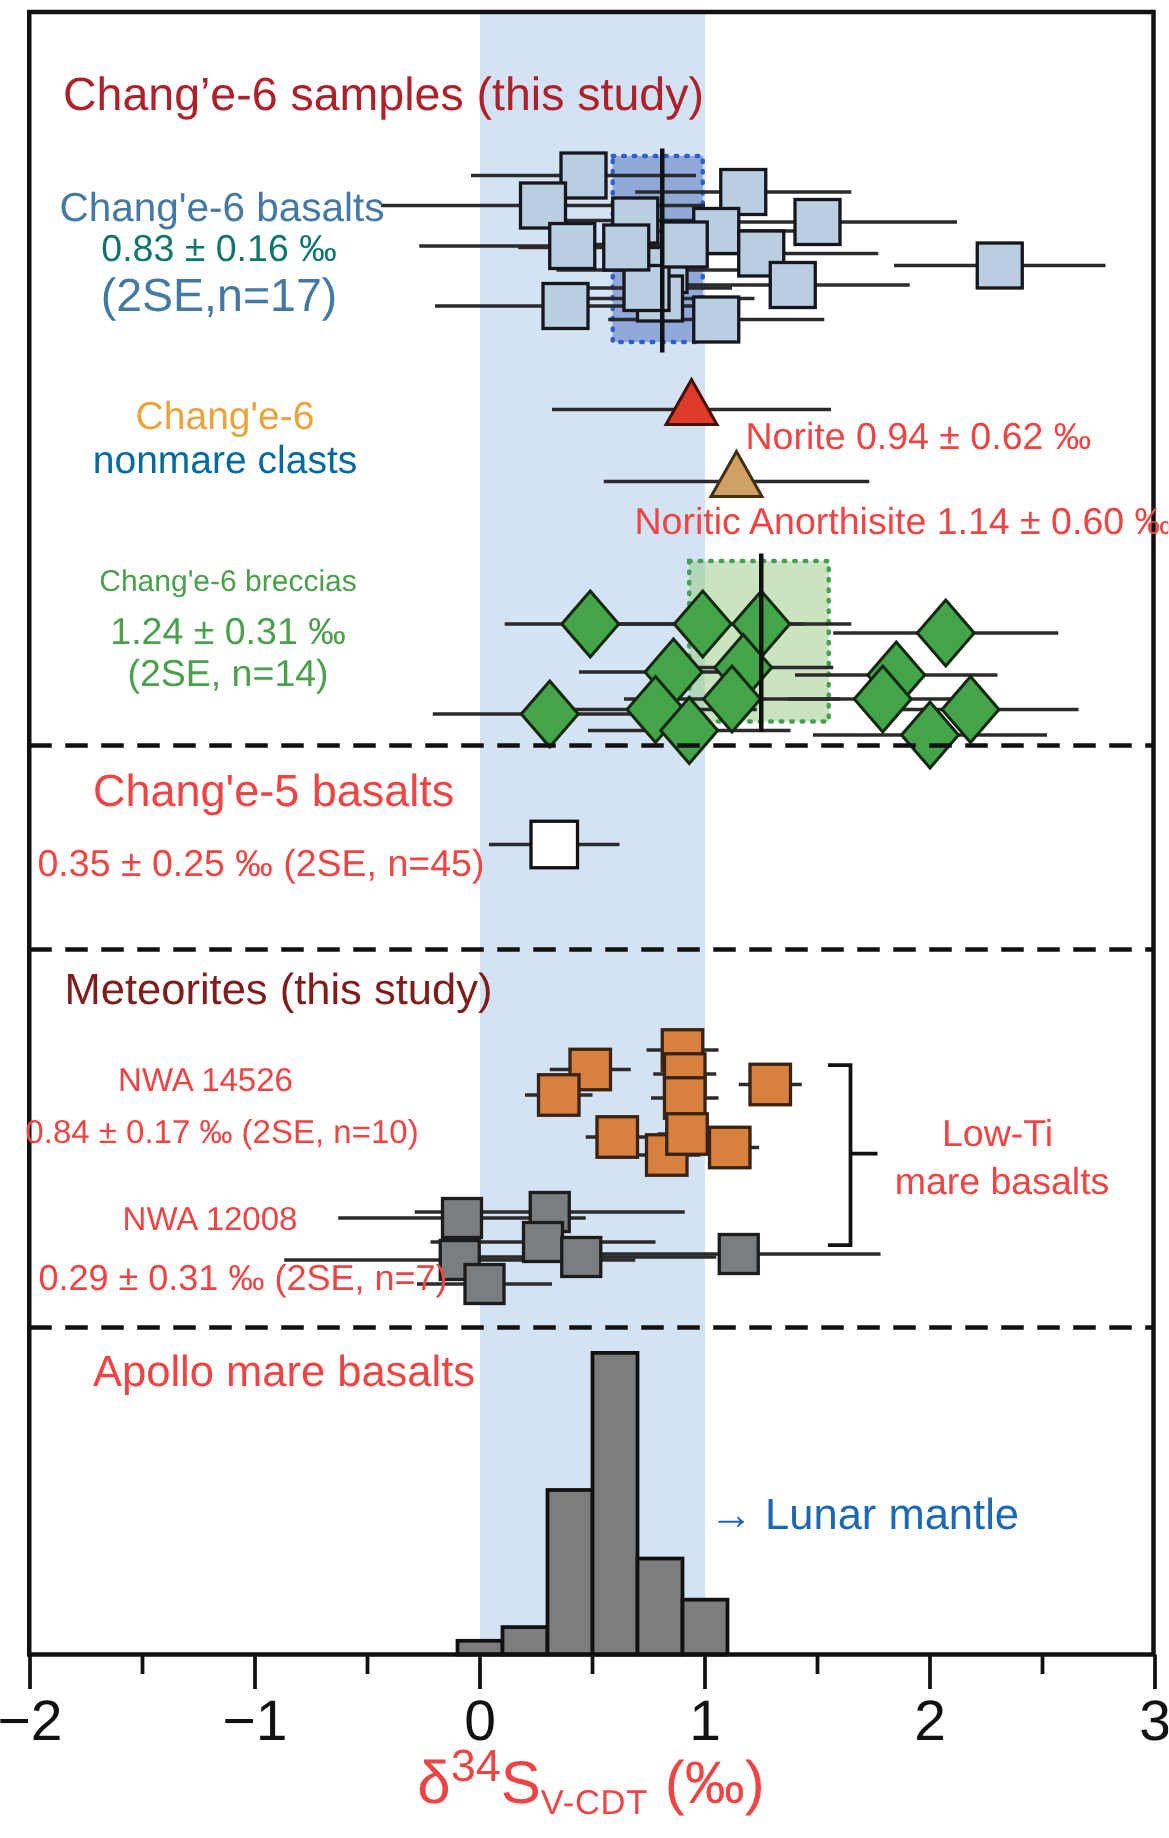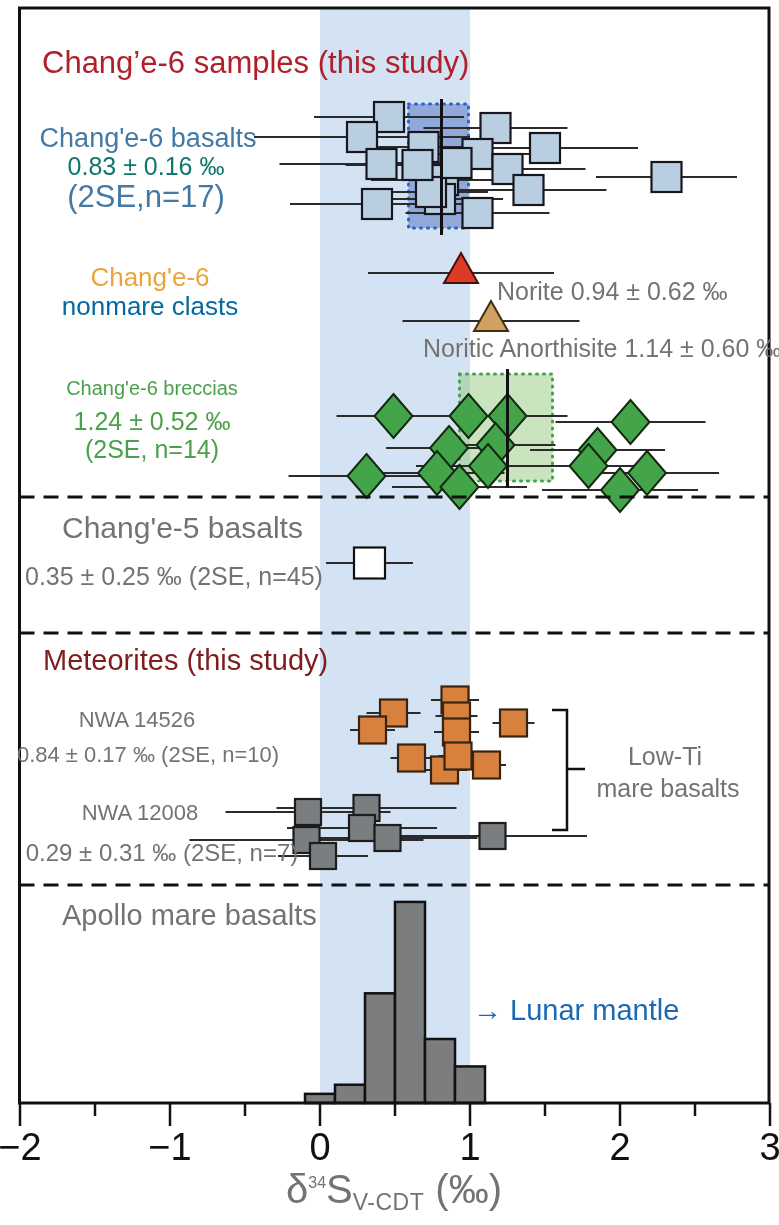--- a/index.html
+++ b/index.html
@@ -1,19 +1,19 @@
 <!DOCTYPE html>
 <html><head>
 <meta charset="utf-8">
 <style>
   html,body{margin:0;padding:0;background:#ffffff;}
   #fig{position:relative;width:779px;height:1225px;background:#ffffff;overflow:hidden;
        font-family:"Liberation Sans",sans-serif;}
   #chart-svg{position:absolute;left:0;top:0;}
-  .lbl{position:absolute;white-space:nowrap;line-height:1.06;color:#737373;}
+  .lbl{position:absolute;white-space:nowrap;line-height:1.06;color:#ef4444;}
   .ctr{transform:translateX(-50%);text-align:center;}
   
   .ce6-title   {left:42px;  top:47px;  font-size:31px; color:#b0202a;}
   .bas-l1      {left:148px; top:124px; font-size:27px; color:#4379a4;}
   .bas-l2      {left:146px; top:153px; font-size:25px; color:#0f766e;}
   .bas-l3      {left:146px; top:181px; font-size:31px; color:#4379a4;}
   .nm-l1       {left:150px; top:264px; font-size:26px; color:#eaa43c;}
   .nm-l2       {left:150px; top:293px; font-size:26px; color:#0369a1;}
   .norite-lbl  {left:497px; top:278px; font-size:25px;}
   .noritic-lbl {left:423px; top:335px; font-size:25px;}
@@ -25,21 +25,21 @@
   .met-title   {left:43px;  top:645px; font-size:29px; color:#7f1d1d;}
   .n14-name    {left:137px; top:708px; font-size:22px;}
   .n14-stats   {left:148px; top:743px; font-size:22px;}
   .n12-name    {left:140px; top:801px; font-size:22px;}
   .n12-stats   {left:144px; top:840px; font-size:24px;padding-left:36px;}
   .lt-l1       {left:665px; top:743px; font-size:25px;text-align:center;}
   .lt-l2       {left:668px; top:775px; font-size:25px;}
   .apollo-title{left:62px;  top:900px; font-size:29px;}
   .lunar       {left:473px; top:995px; font-size:29px; color:#1b69b5;}
   .axis-title  {left:394px; top:1168px; font-size:40px; transform:translateX(-50%);}
-  .axis-title .sup{font-size:16px; position:relative; top:-15px;text-align:center;}
+  .axis-title .sup{font-size:30px; position:relative; top:-15px;text-align:center;}
   .axis-title .sub{font-size:23px; position:relative; top:7px; letter-spacing:.5px;}
 </style>
 </head>
 <body>
 
 <div id="fig">
   <svg id="chart-svg" width="779" height="1225">
       <rect x="320" y="9" width="150" height="1093" fill="#d4e3f4"></rect>
       <rect x="408.5" y="104" width="60" height="124" fill="rgba(77,112,187,0.50)" stroke="#2f5fc7" stroke-width="3" stroke-dasharray="1 6" stroke-linecap="round"></rect>
       <rect x="459.5" y="374" width="93" height="107" fill="rgba(139,195,116,0.45)" stroke="#43a14f" stroke-width="3" stroke-dasharray="1 6" stroke-linecap="round"></rect>
@@ -179,21 +179,21 @@
 
   <div class="lbl ctr ce6-title" style="transform:none;">Chang’e-6 samples (this study)</div>
   <div class="lbl ctr bas-l1">Chang'e-6 basalts</div>
   <div class="lbl ctr bas-l2">0.83 ± 0.16 ‰</div>
   <div class="lbl ctr bas-l3">(2SE,n=17)</div>
   <div class="lbl ctr nm-l1">Chang'e-6</div>
   <div class="lbl ctr nm-l2">nonmare clasts</div>
   <div class="lbl norite-lbl">Norite 0.94 ± 0.62 ‰</div>
   <div class="lbl noritic-lbl">Noritic Anorthisite 1.14 ± 0.60 ‰</div>
   <div class="lbl ctr br-l1">Chang'e-6 breccias</div>
-  <div class="lbl ctr br-l2">1.24 ± 0.52 ‰</div>
+  <div class="lbl ctr br-l2">1.24 ± 0.31 ‰</div>
   <div class="lbl ctr br-l3">(2SE, n=14)</div>
   <div class="lbl ce5-title">Chang'e-5 basalts</div>
   <div class="lbl ce5-stats">0.35 ± 0.25 ‰ (2SE, n=45)</div>
   <div class="lbl met-title">Meteorites (this study)</div>
   <div class="lbl ctr n14-name">NWA 14526</div>
   <div class="lbl ctr n14-stats">0.84 ± 0.17 ‰ (2SE, n=10)</div>
   <div class="lbl ctr n12-name">NWA 12008</div>
   <div class="lbl ctr n12-stats">0.29 ± 0.31 ‰ (2SE, n=7)</div>
   <div class="lbl ctr lt-l1">Low-Ti</div>
   <div class="lbl ctr lt-l2">mare basalts</div>

